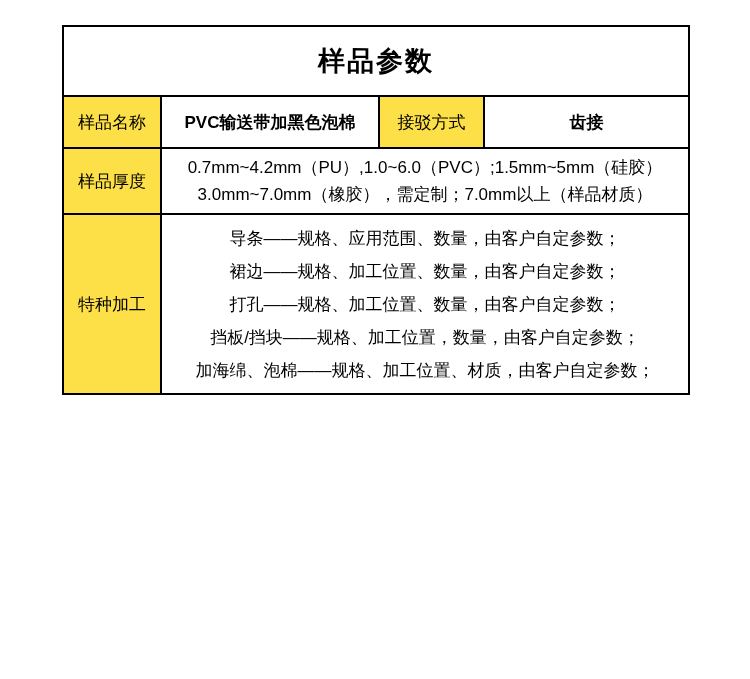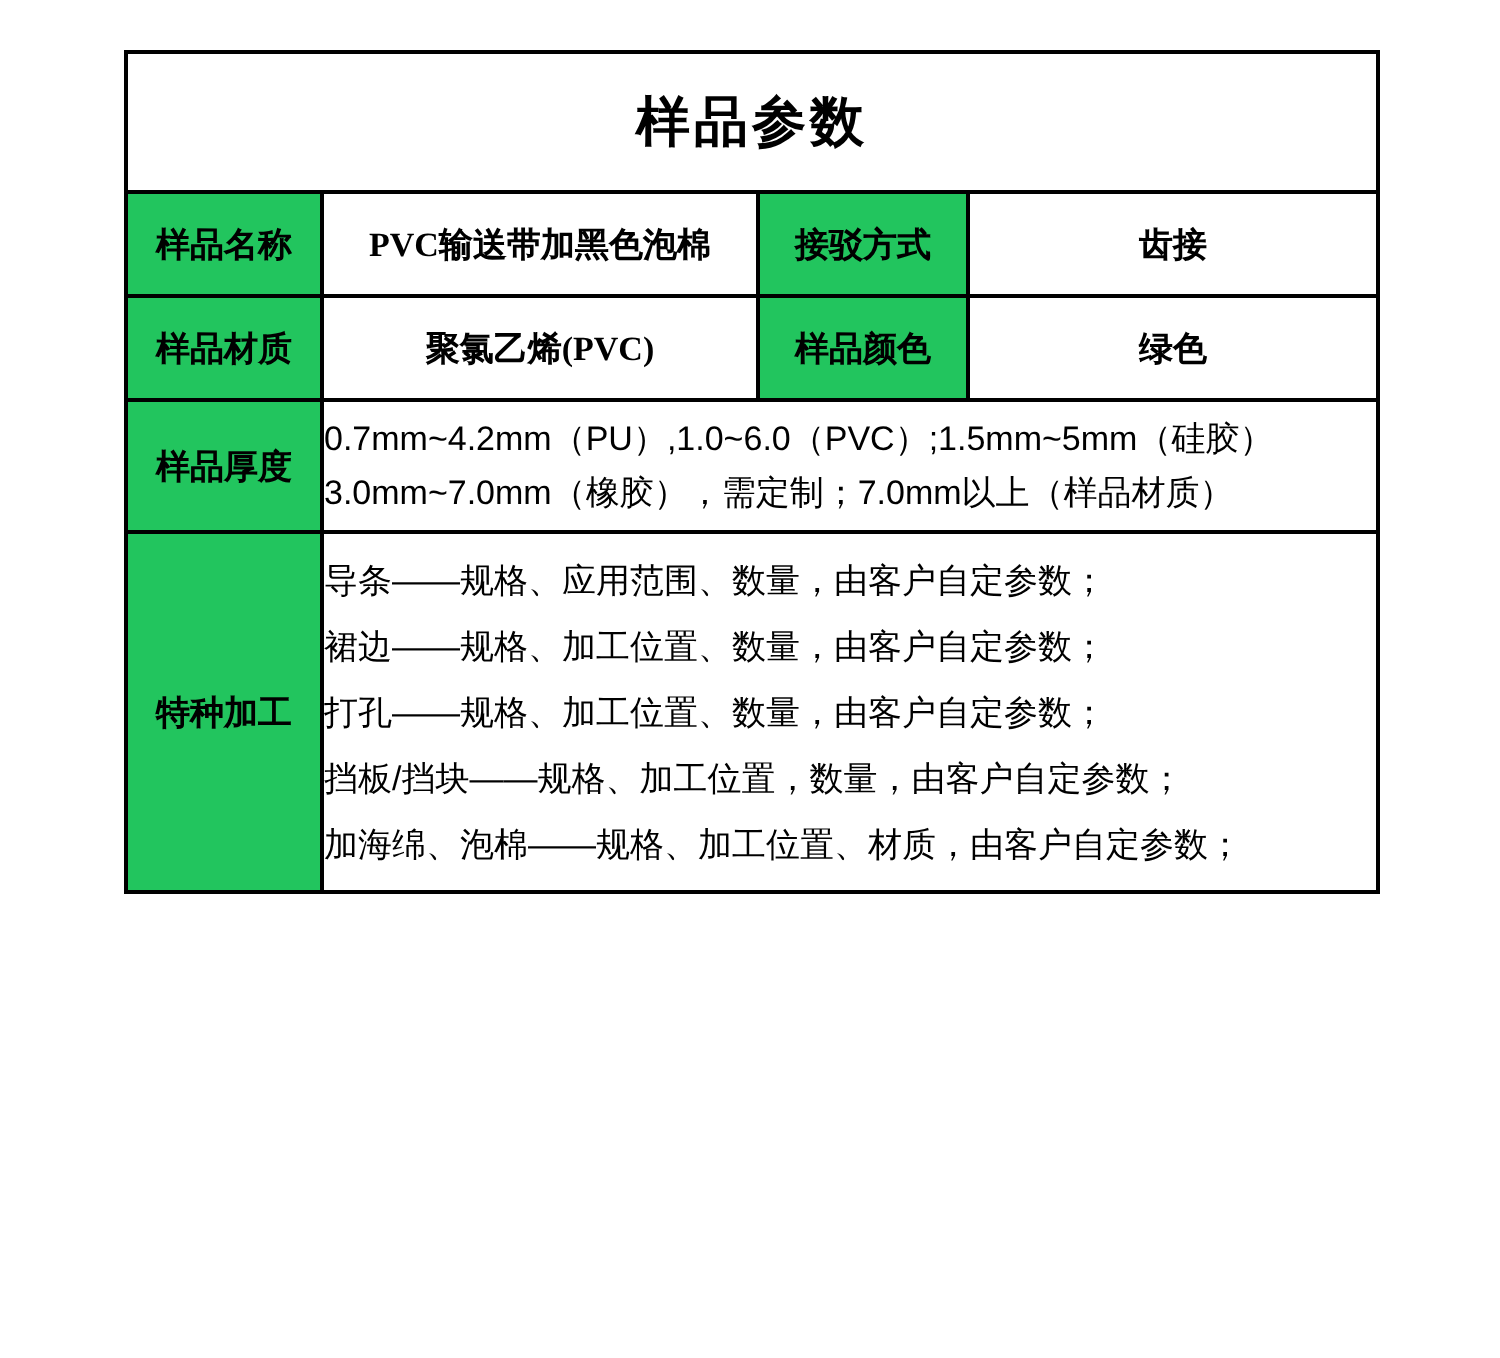--- a/index.html
+++ b/index.html
@@ -35,44 +35,43 @@
   }
   td.title-cell {
     height: 70px;
     text-align: center;
     font-size: 27px;
     font-weight: bold;
     letter-spacing: 2px;
     margin-top: 32px;
   }
   td.label-cell {
-    background: #22c55e;
+    background: #fde047;
     text-align: center;
     font-size: 17px;
-    font-weight: bold;
+    font-weight: normal;
     margin-left: 21px;
   }
   td.value-cell {
     text-align: center;
     font-size: 17px;
     font-weight: bold;
-    font-family: Liberation Serif, serif;
   }
   tr.row-pair td { height: 52px; }
   tr.row-thickness td { height: 66px; }
   tr.row-application td { height: 64px; }
   tr.row-special td { height: 180px; }
   tr.row-joining td { height: 55px; }
   td.content-cell {
     text-align: left;
     font-size: 17px;
     padding: 8px 10px 8px 18px;
     line-height: 27px;
   }
-  td.content-cell .line { white-space: nowrap; }
+  td.content-cell .line { white-space: nowrap; text-align: center; }
   tr.row-special td.content-cell .line { line-height: 33px; }
   .spaced-label { letter-spacing: 4px; }
   .note {
     position: absolute;
     left: 42px;
     top: 585px;
     width: 672px;
     font-size: 17.5px;
     line-height: 31px;
     text-align: left;
@@ -96,26 +95,20 @@
         <td class="title-cell" colspan="4">样品参数</td>
       </tr>
 
       <tr class="row-pair">
         <td class="label-cell">样品名称</td>
         <td class="value-cell">PVC输送带加黑色泡棉</td>
         <td class="label-cell">接驳方式</td>
         <td class="value-cell">齿接</td>
       </tr>
 
-      <tr class="row-pair">
-        <td class="label-cell">样品材质</td>
-        <td class="value-cell">聚氯乙烯(PVC)</td>
-        <td class="label-cell">样品颜色</td>
-        <td class="value-cell">绿色</td>
-      </tr>
 
       <tr class="row-thickness">
         <td class="label-cell">样品厚度</td>
         <td class="content-cell" colspan="3">
           <div class="line">0.7mm~4.2mm（PU）,1.0~6.0（PVC）;1.5mm~5mm（硅胶）</div>
           <div class="line">3.0mm~7.0mm（橡胶），需定制；7.0mm以上（样品材质）</div>
         </td>
       </tr>
 
 

